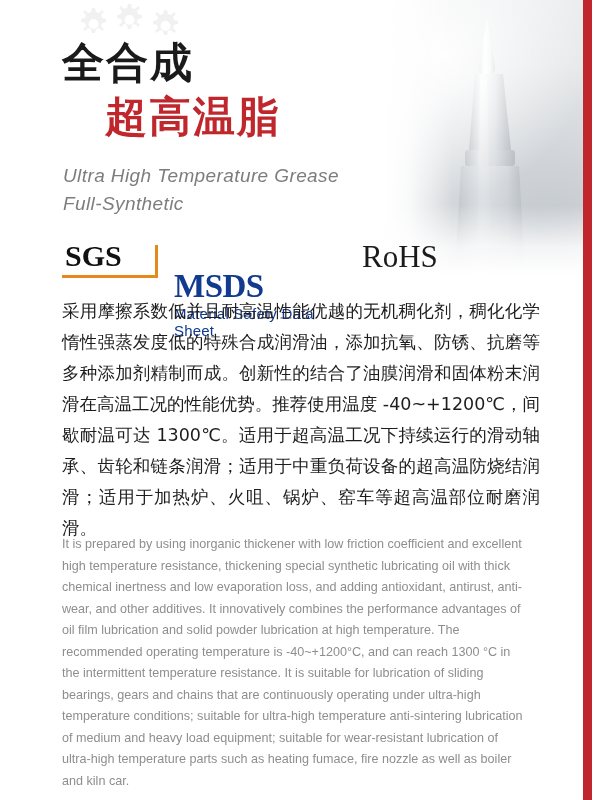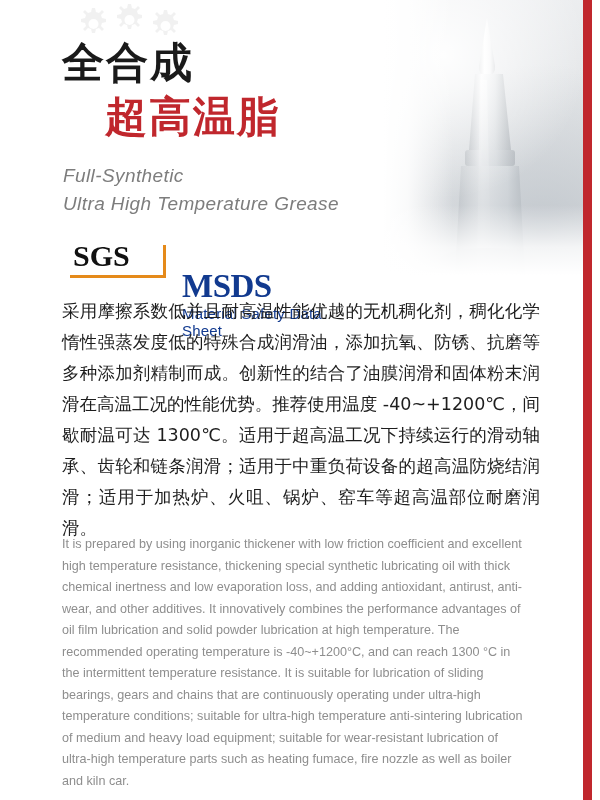--- a/index.html
+++ b/index.html
@@ -103,21 +103,21 @@
     font-size: 19px;
     font-style: italic;
     line-height: 1.45;
     letter-spacing: 0.4px;
   }
 
   
   .certs {
     position: absolute;
     top: 238px;
-    left: 70px;
+    left: 62px;
     width: 350px;
     height: 46px;
     text-decoration: underline;
   }
   .cert-sgs {
     position: absolute;
     left: 0;
     top: 3px;
     width: 96px;
     height: 38px;
@@ -261,33 +261,34 @@
       <ellipse cx="105" cy="260" rx="48" ry="12" fill="#cfd3d6" opacity="0.5"></ellipse>
     </svg>
     <div class="photo-fade-left"></div>
     <div class="photo-fade-bottom"></div>
   </div>
 
   <div class="headline-cn-1">全合成</div>
   <div class="headline-cn-2">超高温脂</div>
 
   <div class="headline-en">
+    <div>Ultra High Temperature Grease</div>
     <div>Full-Synthetic</div>
-    <div>Ultra High Temperature Grease</div>
   </div>
 
   <div class="certs">
     <div class="cert-sgs">
       <div class="sgs-text">SGS</div>
       <div class="sgs-underline"></div>
       <div class="sgs-tick"></div>
     </div>
     <div class="cert-msds">
       <div class="msds-text">MSDS</div>
       <div class="msds-sub">Material Safety Data Sheet</div>
     </div>
+    <div class="cert-rohs">RoHS</div>
   </div>
 
   <div class="body-cn">采用摩擦系数低并且耐高温性能优越的无机稠化剂，稠化化学惰性强蒸发度低的特殊合成润滑油，添加抗氧、防锈、抗磨等多种添加剂精制而成。创新性的结合了油膜润滑和固体粉末润滑在高温工况的性能优势。推荐使用温度 -40~+1200℃，间歇耐温可达 1300℃。适用于超高温工况下持续运行的滑动轴承、齿轮和链条润滑；适用于中重负荷设备的超高温防烧结润滑；适用于加热炉、火咀、锅炉、窑车等超高温部位耐磨润滑。</div>
 
   <div class="body-en">It is prepared by using inorganic thickener with low friction coefficient and excellent high temperature resistance, thickening special synthetic lubricating oil with thick chemical inertness and low evaporation loss, and adding antioxidant, antirust, anti-wear, and other additives. It innovatively combines the performance advantages of oil film lubrication and solid powder lubrication at high temperature. The recommended operating temperature is -40~+1200°C, and can reach 1300 °C in the intermittent temperature resistance. It is suitable for lubrication of sliding bearings, gears and chains that are continuously operating under ultra-high temperature conditions; suitable for ultra-high temperature anti-sintering lubrication of medium and heavy load equipment; suitable for wear-resistant lubrication of ultra-high temperature parts such as heating fumace, fire nozzle as well as boiler and kiln car.</div>
 
 </div>
 
 </body></html>

